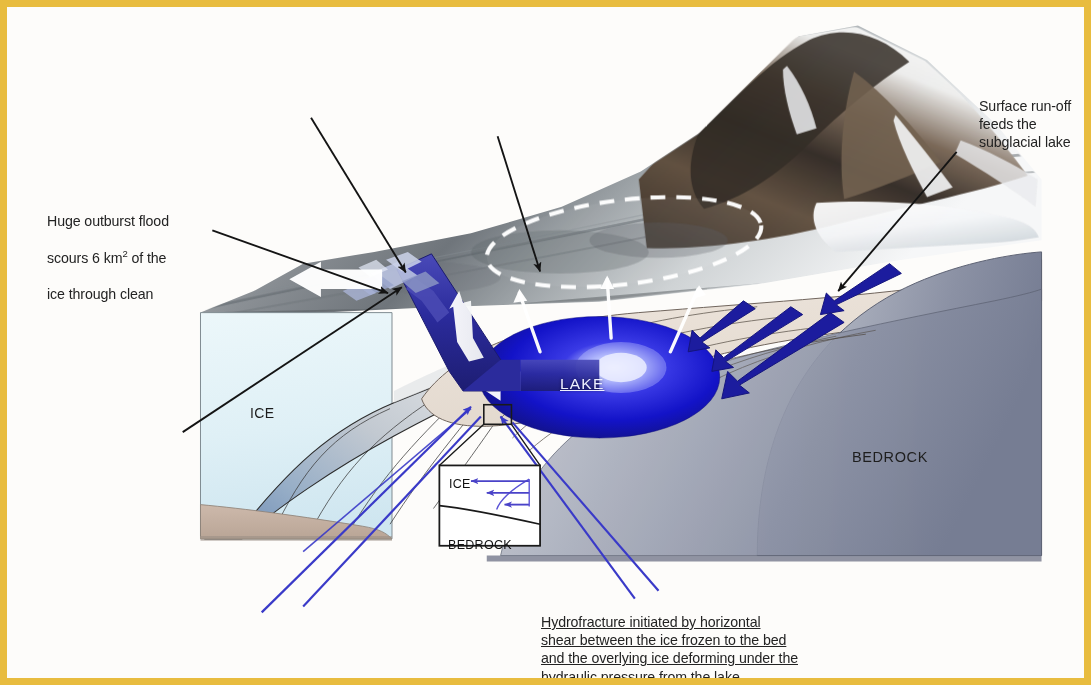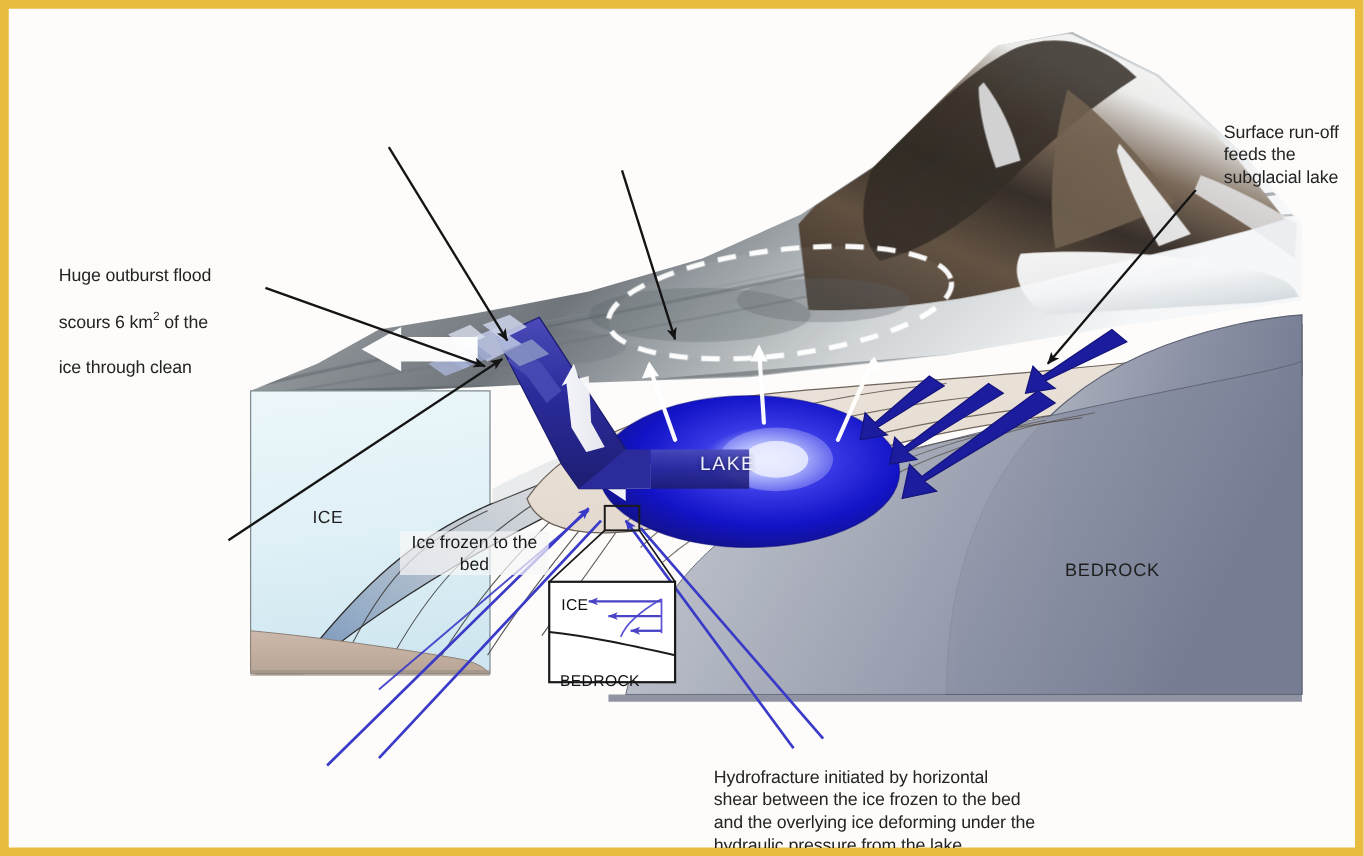--- a/index.html
+++ b/index.html
@@ -311,31 +311,29 @@
     <span>ice through clean</span>
   </div>
 
 
   <div class="anno" style="left:972px;top:90px;width:120px;">Surface run-off
 feeds the
 subglacial lake</div>
 
 
 
-  <div class="anno" style="left:564px;top:606px;width:340px;">Hydrofracture initiated by horizontal
+  <div class="anno" style="left:534px;top:606px;width:340px;text-decoration:underline;">Hydrofracture initiated by horizontal
 shear between the ice frozen to the bed
 and the overlying ice deforming under the
 hydraulic pressure from the lake</div>
 
   <div class="inner-lbl" style="left:243px;top:398px;">ICE</div>
 
-  <div class="frozen-lbl" style="left:313px;top:418px;width:115px;">Ice frozen
-to the bed</div>
-
-  <div class="lake-lbl" style="left:553px;top:356px;">LAKE</div>
+
+  <div class="lake-lbl" style="left:553px;top:368px;text-decoration:underline;">LAKE</div>
 
   <div class="bedrock-lbl" style="left:845px;top:442px;">BEDROCK</div>
 
   <div class="inset-lbl" style="left:442px;top:470px;">ICE</div>
 
   <div class="inset-lbl" style="left:441px;top:531px;">BEDROCK</div>
 
 </div>
 
 </body></html>

